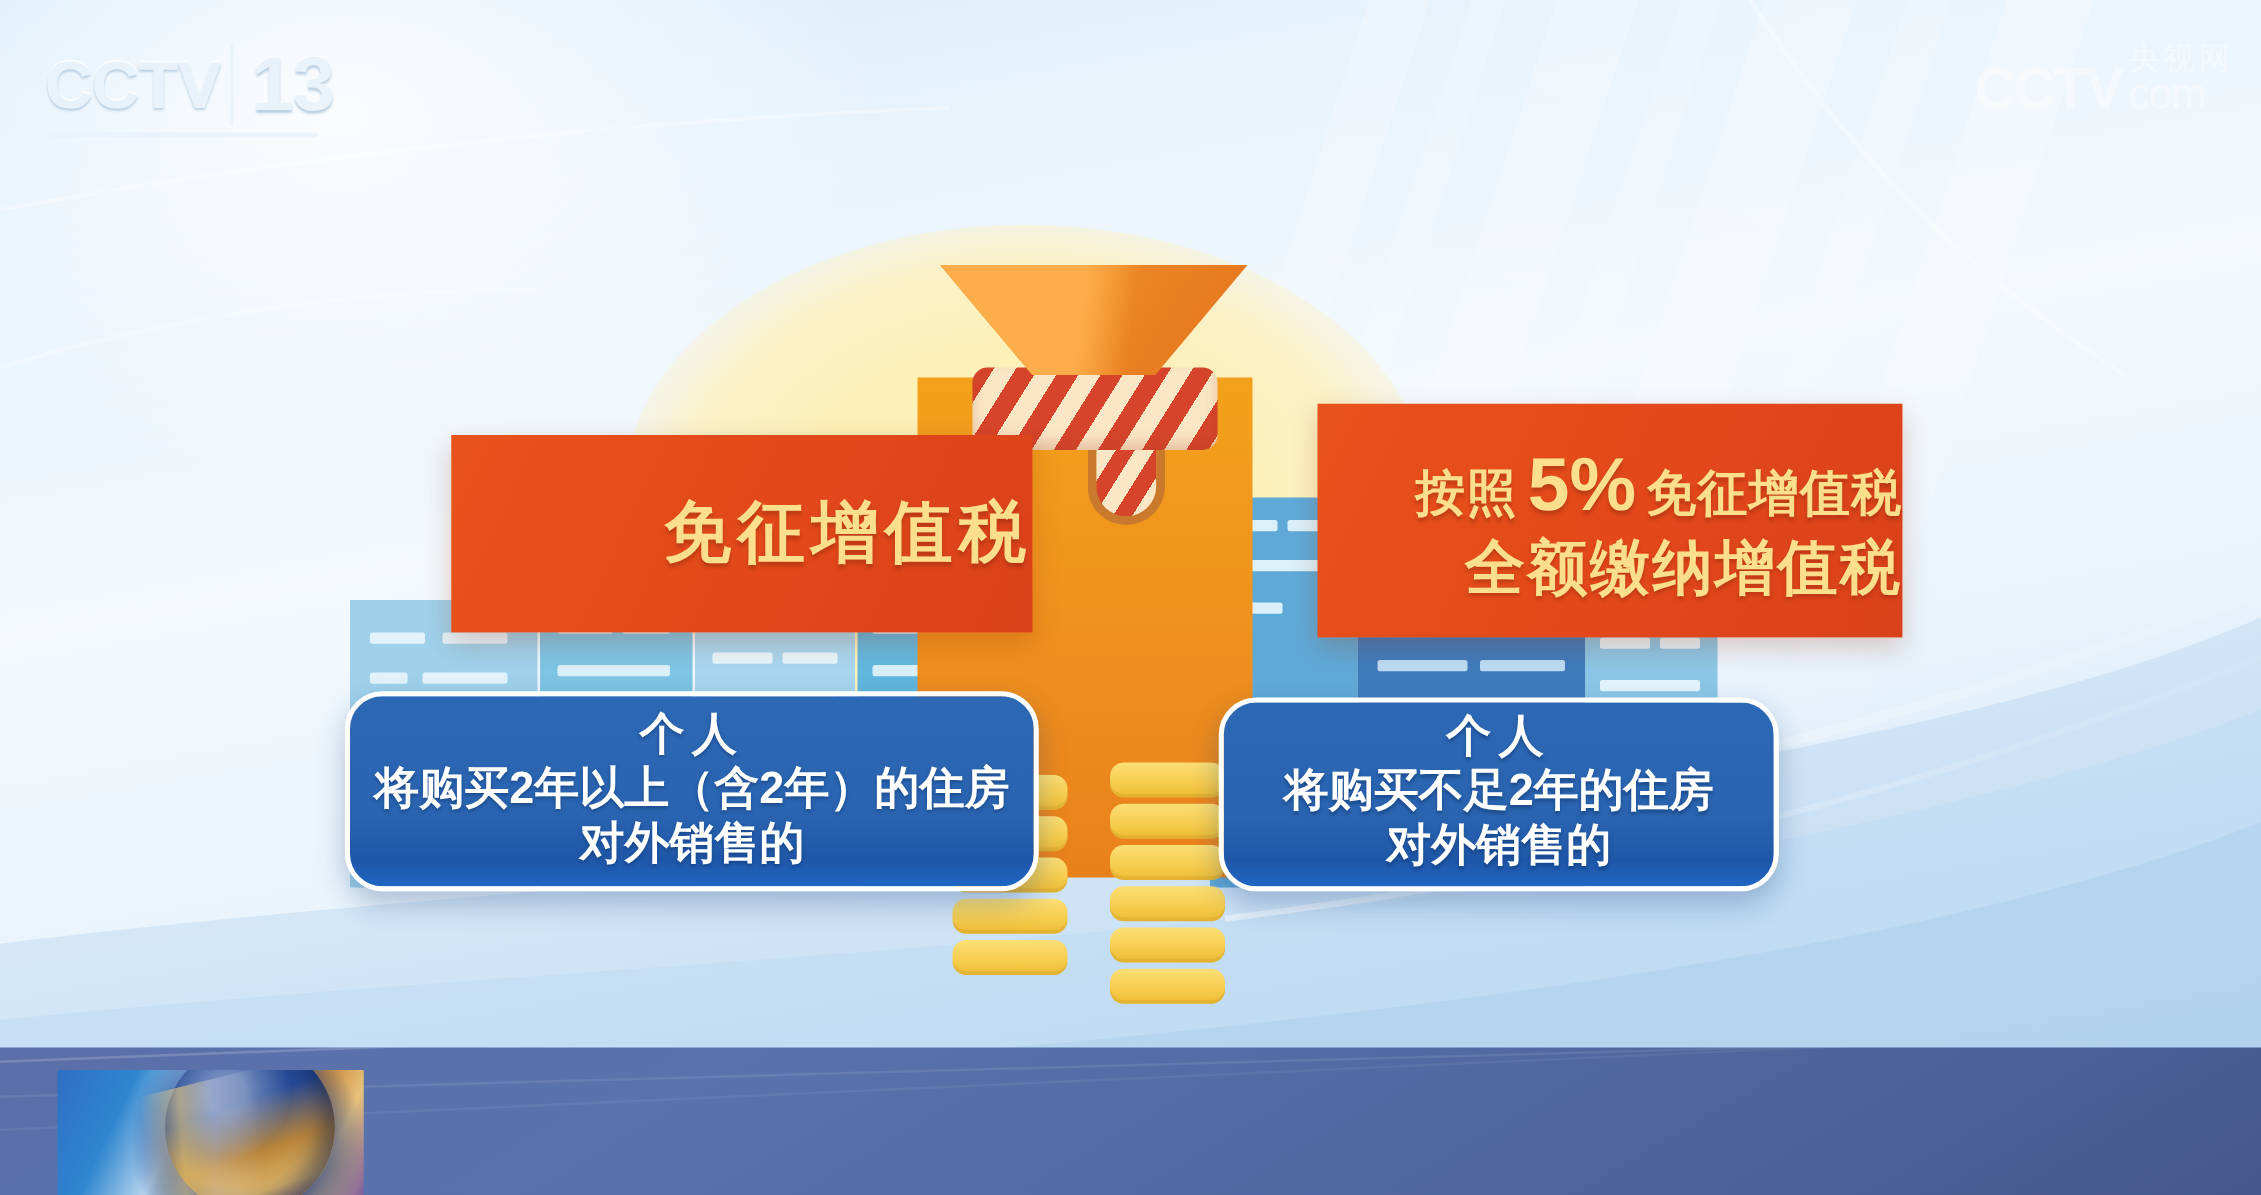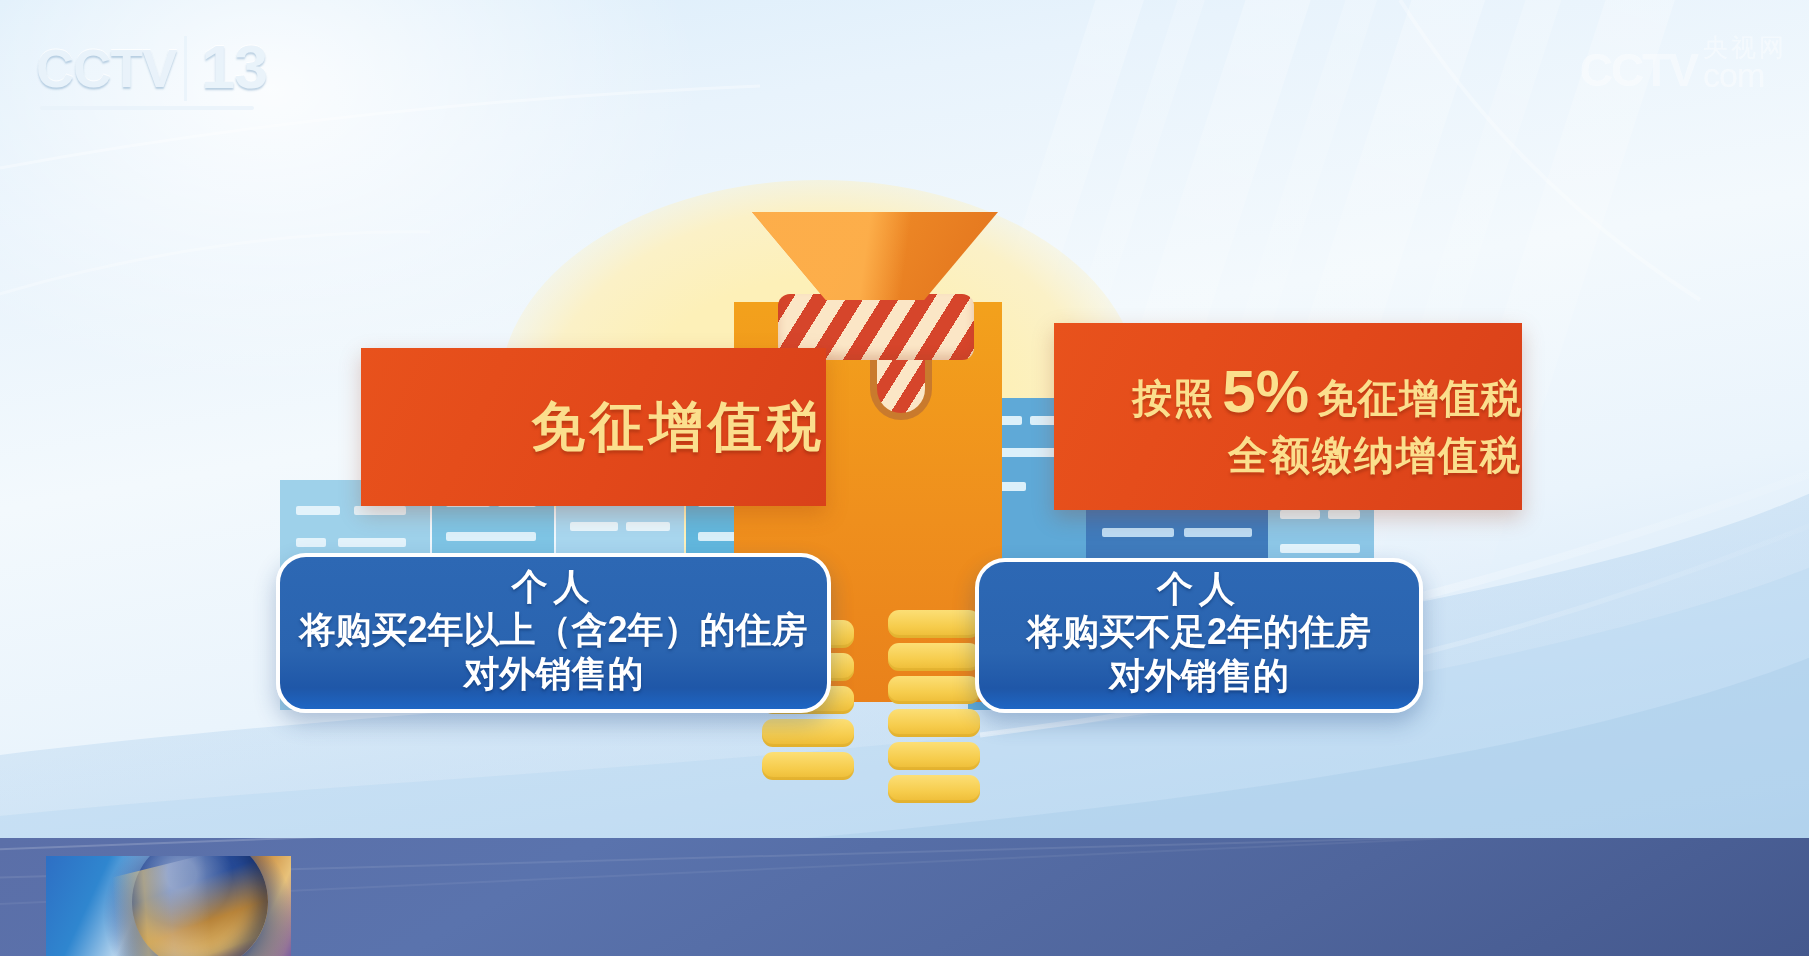--- a/index.html
+++ b/index.html
@@ -178,21 +178,21 @@
   }
   #banner-right .b-line1 {
     font-size: 40px; font-weight: bold; letter-spacing: 1px; line-height: 1.14;
     display: flex; align-items: baseline; justify-content: center; gap: 8px;
     text-shadow: 0 3px 3px rgba(120,35,10,.35);
   }
   #banner-right .pct {
     font-size: 60px; font-weight: bold; letter-spacing: 0;
   }
   #banner-right .b-line2 {
-    font-size: 40px; font-weight: bold; letter-spacing: 2px; line-height: 1.2; margin-top: 4px;
+    font-size: 48px; font-weight: bold; letter-spacing: 2px; line-height: 1.2; margin-top: 4px;
     text-shadow: 0 3px 3px rgba(120,35,10,.35);
   }
 
   
   .cond-card {
     position: absolute;
     border: 4px solid #ffffff;
     border-radius: 30px;
     background: linear-gradient(to bottom, #2d68b4 0%, #2a64b0 62%, #1f57a8 86%, #1e66c4 100%);
     box-shadow: 0 10px 22px rgba(30,70,130,.3);

